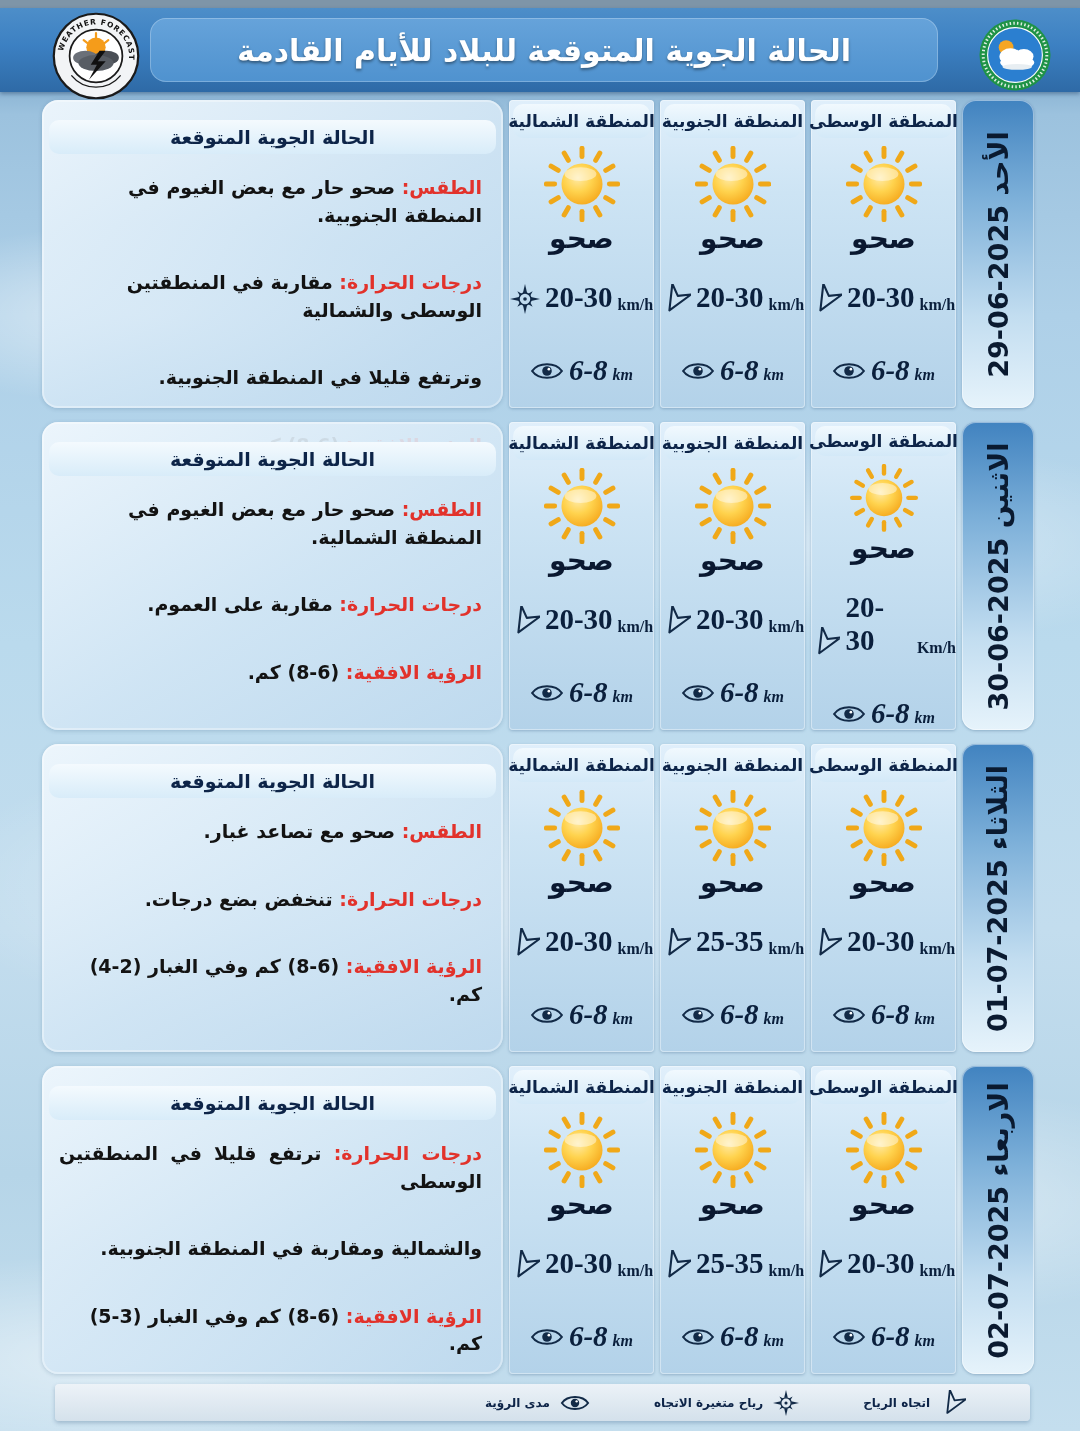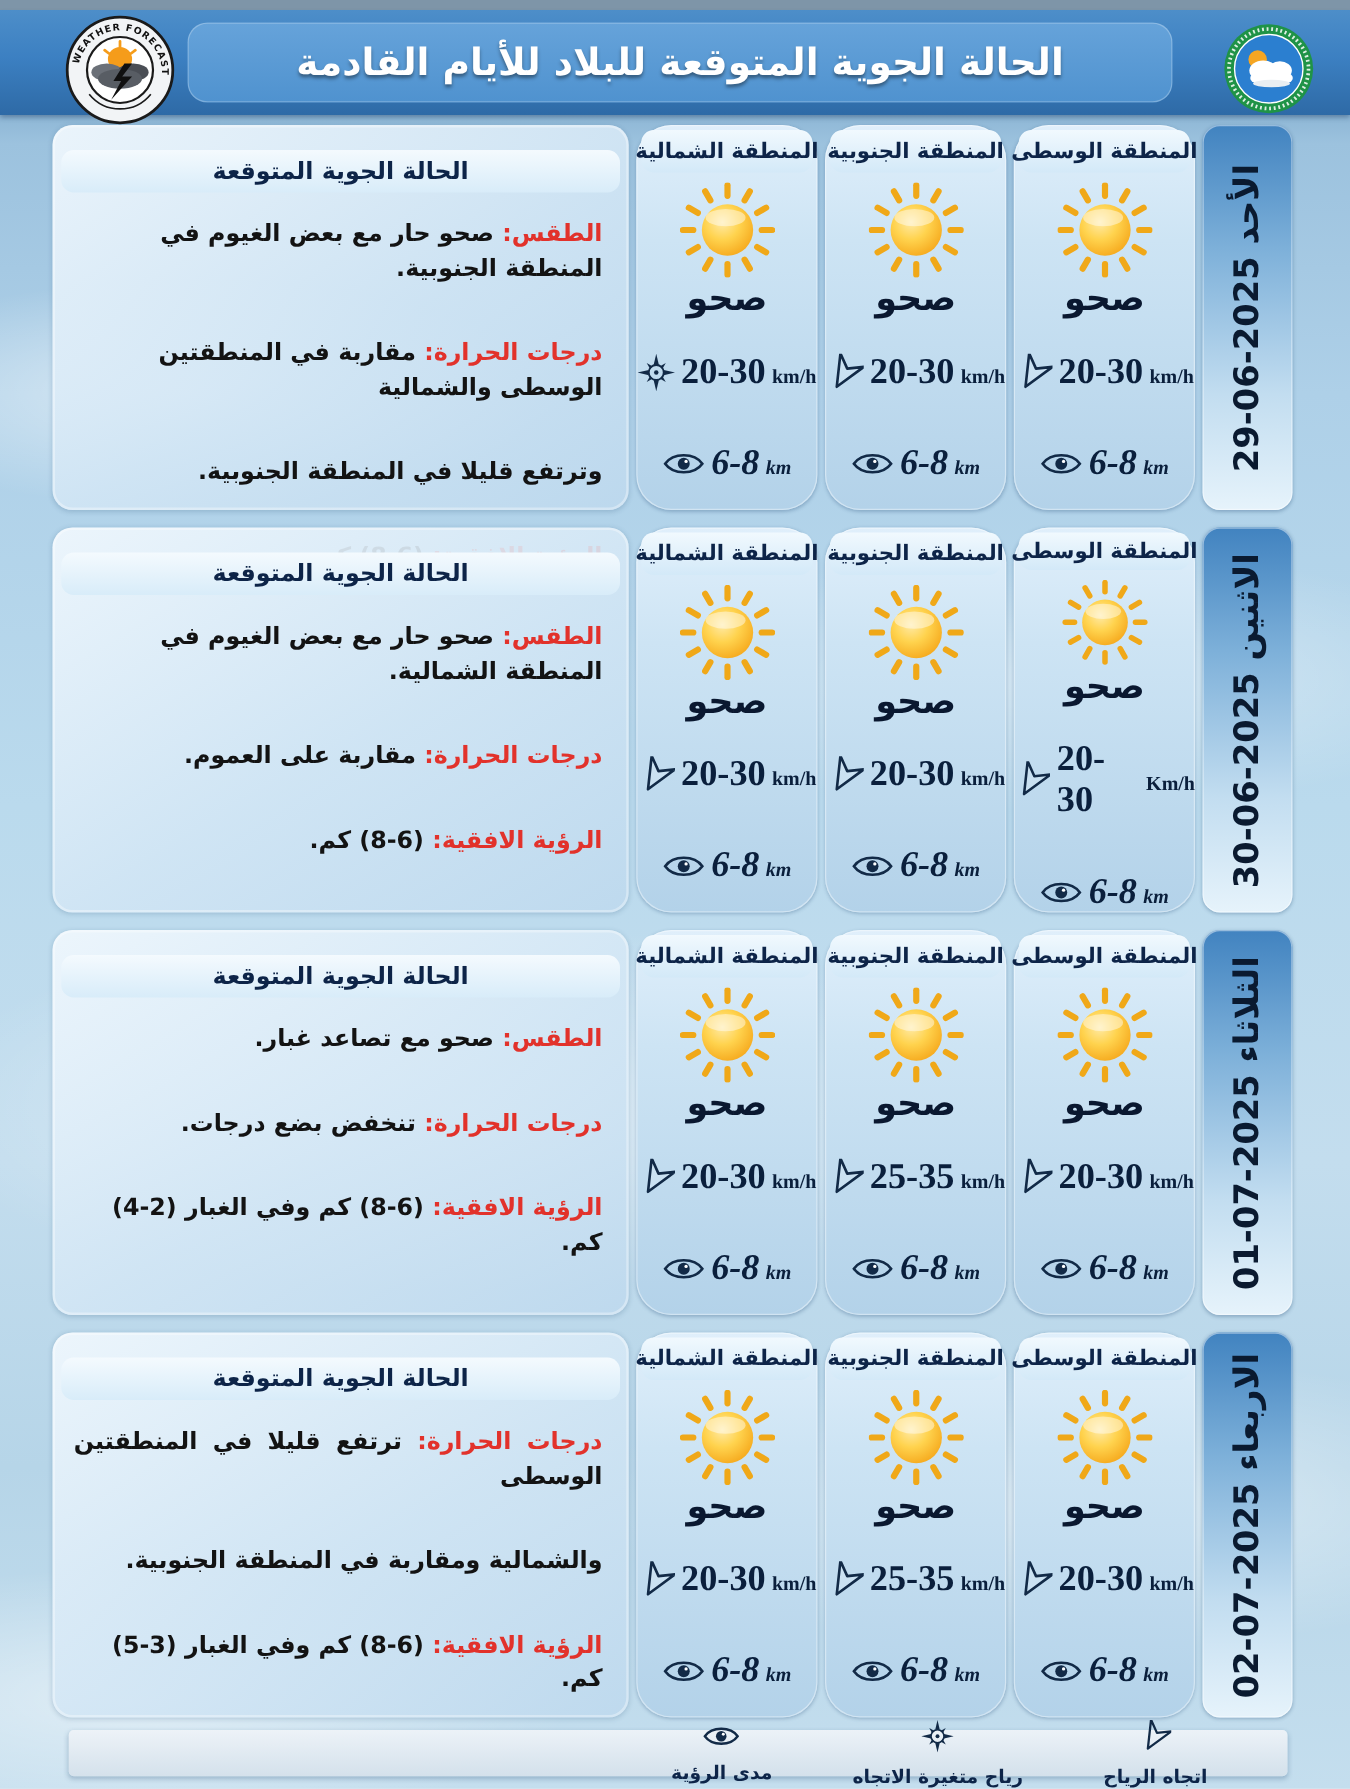--- a/index.html
+++ b/index.html
@@ -35,32 +35,32 @@
   .day-row { display:flex; direction:rtl; gap:6px; padding:8px 46px 6px 42px; height:322px; }
   .day-row > * { height:100%; }
 
   .date-card { width:72px; border-radius:14px; flex:none;
     background:linear-gradient(180deg,#4183c0 0%,#7db0d9 32%,#c2ddf0 70%,#e6f3fb 100%);
     box-shadow:inset 0 0 0 1px rgba(255,255,255,.45), 0 1px 3px rgba(30,70,110,.3);
     display:flex; align-items:center; justify-content:center; }
   .date-text { display:inline-block; transform:rotate(-90deg); white-space:nowrap;
     direction:rtl; font-size:27px; font-weight:bold; color:#0a1a30; }
 
-  .region-card { width:145px; flex:none; border-radius:28px;
+  .region-card { width:145px; flex:none; border-radius:4px;
     background:linear-gradient(180deg,#e0effb 0%,#cde4f4 30%,#b3d2e9 100%);
     box-shadow:0 1px 3px rgba(30,70,110,.28), inset 0 0 0 1px rgba(255,255,255,.4);
     display:flex; flex-direction:column; align-items:center; }
   .region-header { margin:4px 4px 0; width:calc(100% - 8px); height:34px; border-radius:10px;
     background:linear-gradient(180deg,#f1f9fe 0%,#d3e9f8 100%);
     display:flex; align-items:center; justify-content:center;
     font-size:17px; font-weight:bold; color:#0d2448; direction:rtl; white-space:nowrap; }
   .sun-wrap { margin-top:8px; width:76px; height:76px; }
   .condition { margin-top:0; font-size:28px; font-weight:bold; color:#0a1830; direction:rtl; }
   .metric-row { display:flex; direction:ltr; align-items:center; gap:5px; }
-  .wind-row { margin-top:26px; }
+  .wind-row { margin-top:26px;align-items:flex-end; }
   .vis-row  { margin-top:40px;font-style:italic; }
   .metric-num { font-family:"Liberation Serif","DejaVu Serif",serif; font-size:29px; font-weight:bold; color:#0a1f3c; }
   .metric-unit { font-family:"Liberation Serif","DejaVu Serif",serif; font-size:16px; font-weight:bold; color:#0a1f3c; padding-top:8px; }
 
   .desc-panel { flex:1; border-radius:16px; padding:20px 7px;
     background:linear-gradient(150deg, rgba(239,247,253,.95) 0%, rgba(210,230,245,.88) 55%, rgba(190,217,238,.85) 100%);
     box-shadow:0 1px 4px rgba(40,80,120,.22), inset 0 0 0 2px rgba(255,255,255,.35); }
   .desc-header { height:34px; border-radius:10px;
     background:linear-gradient(180deg,#f4fafe 0%,#d8ecf9 100%);
     display:flex; align-items:center; justify-content:center;
@@ -70,21 +70,21 @@
   .desc-body p { margin:0 0 40px; }
   .desc-body p.justify { text-align:justify; text-align-last:justify; }
   .red-label { color:#e2322b; }
 
   
   .legend-bar { position:absolute; left:55px; right:50px; bottom:10px; height:37px;
     border-radius:4px; background:linear-gradient(180deg,rgba(238,243,248,.95) 0%,rgba(213,225,235,.92) 100%);
     box-shadow:0 2px 4px rgba(40,80,120,.3);
     display:flex; direction:rtl; align-items:center; padding-right:64px; }
   .legend-item { display:flex; direction:rtl; align-items:center; gap:10px; margin-left:64px;
-    font-size:15px; font-weight:bold; color:#0d2448; white-space:nowrap;flex-direction:column; }
+    font-size:12px; font-weight:bold; color:#0d2448; white-space:nowrap; }
   .legend-item svg { flex:none; }
 </style>
 </head>
 <body>
 
 <svg width="0" height="0" style="position:absolute" aria-hidden="true">
   <defs>
     <radialGradient id="sunGrad" cx="40%" cy="35%" r="75%">
       <stop offset="0%" stop-color="#ffeaa6"></stop>
       <stop offset="45%" stop-color="#ffd34e"></stop>

